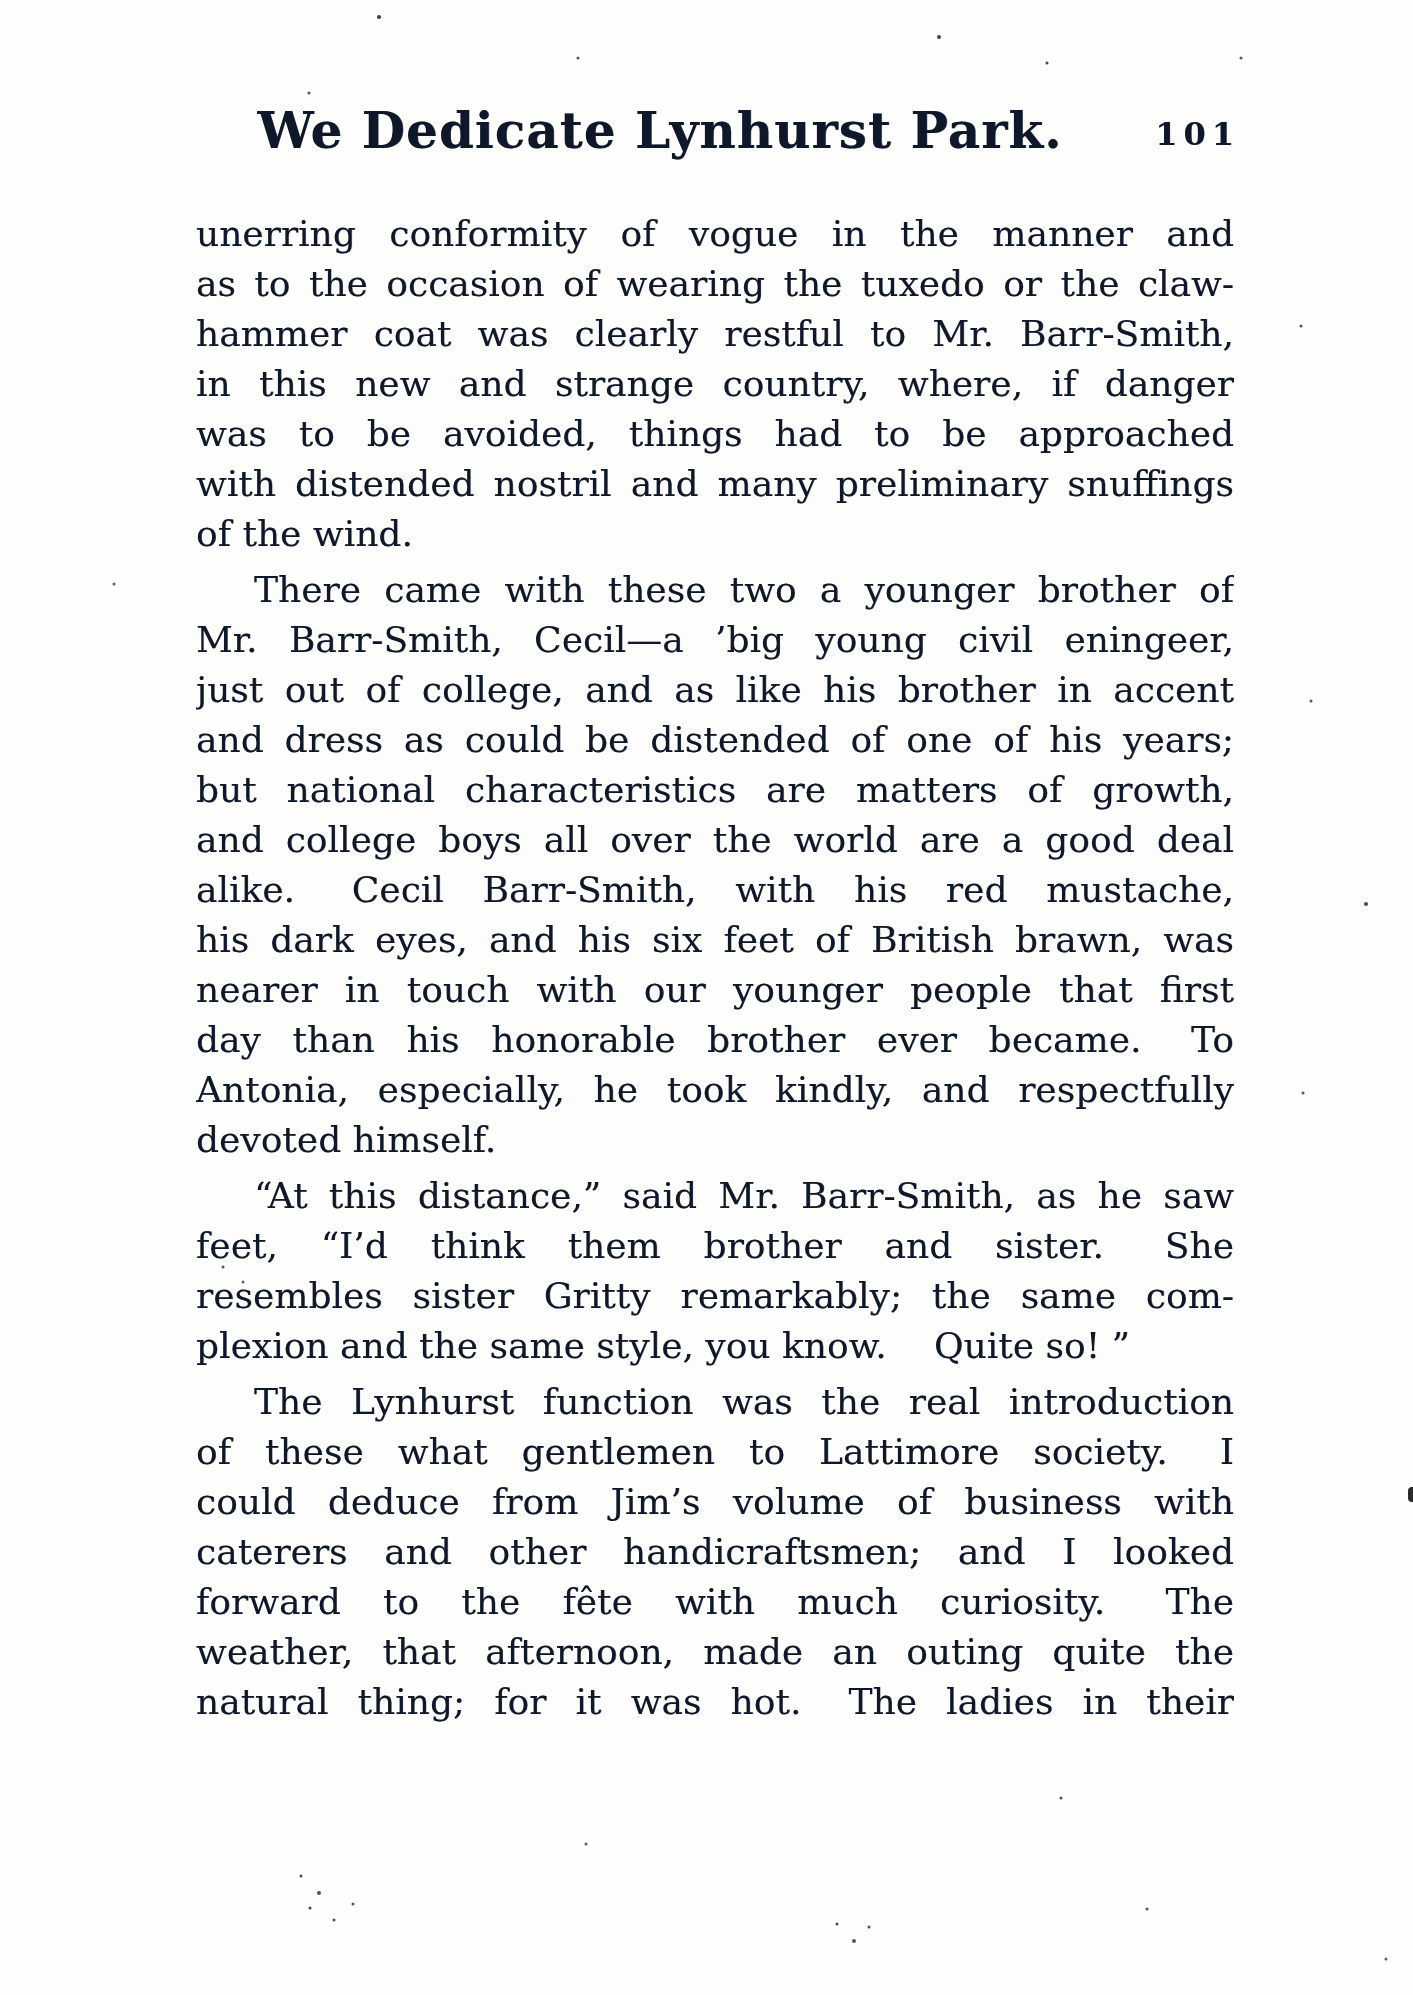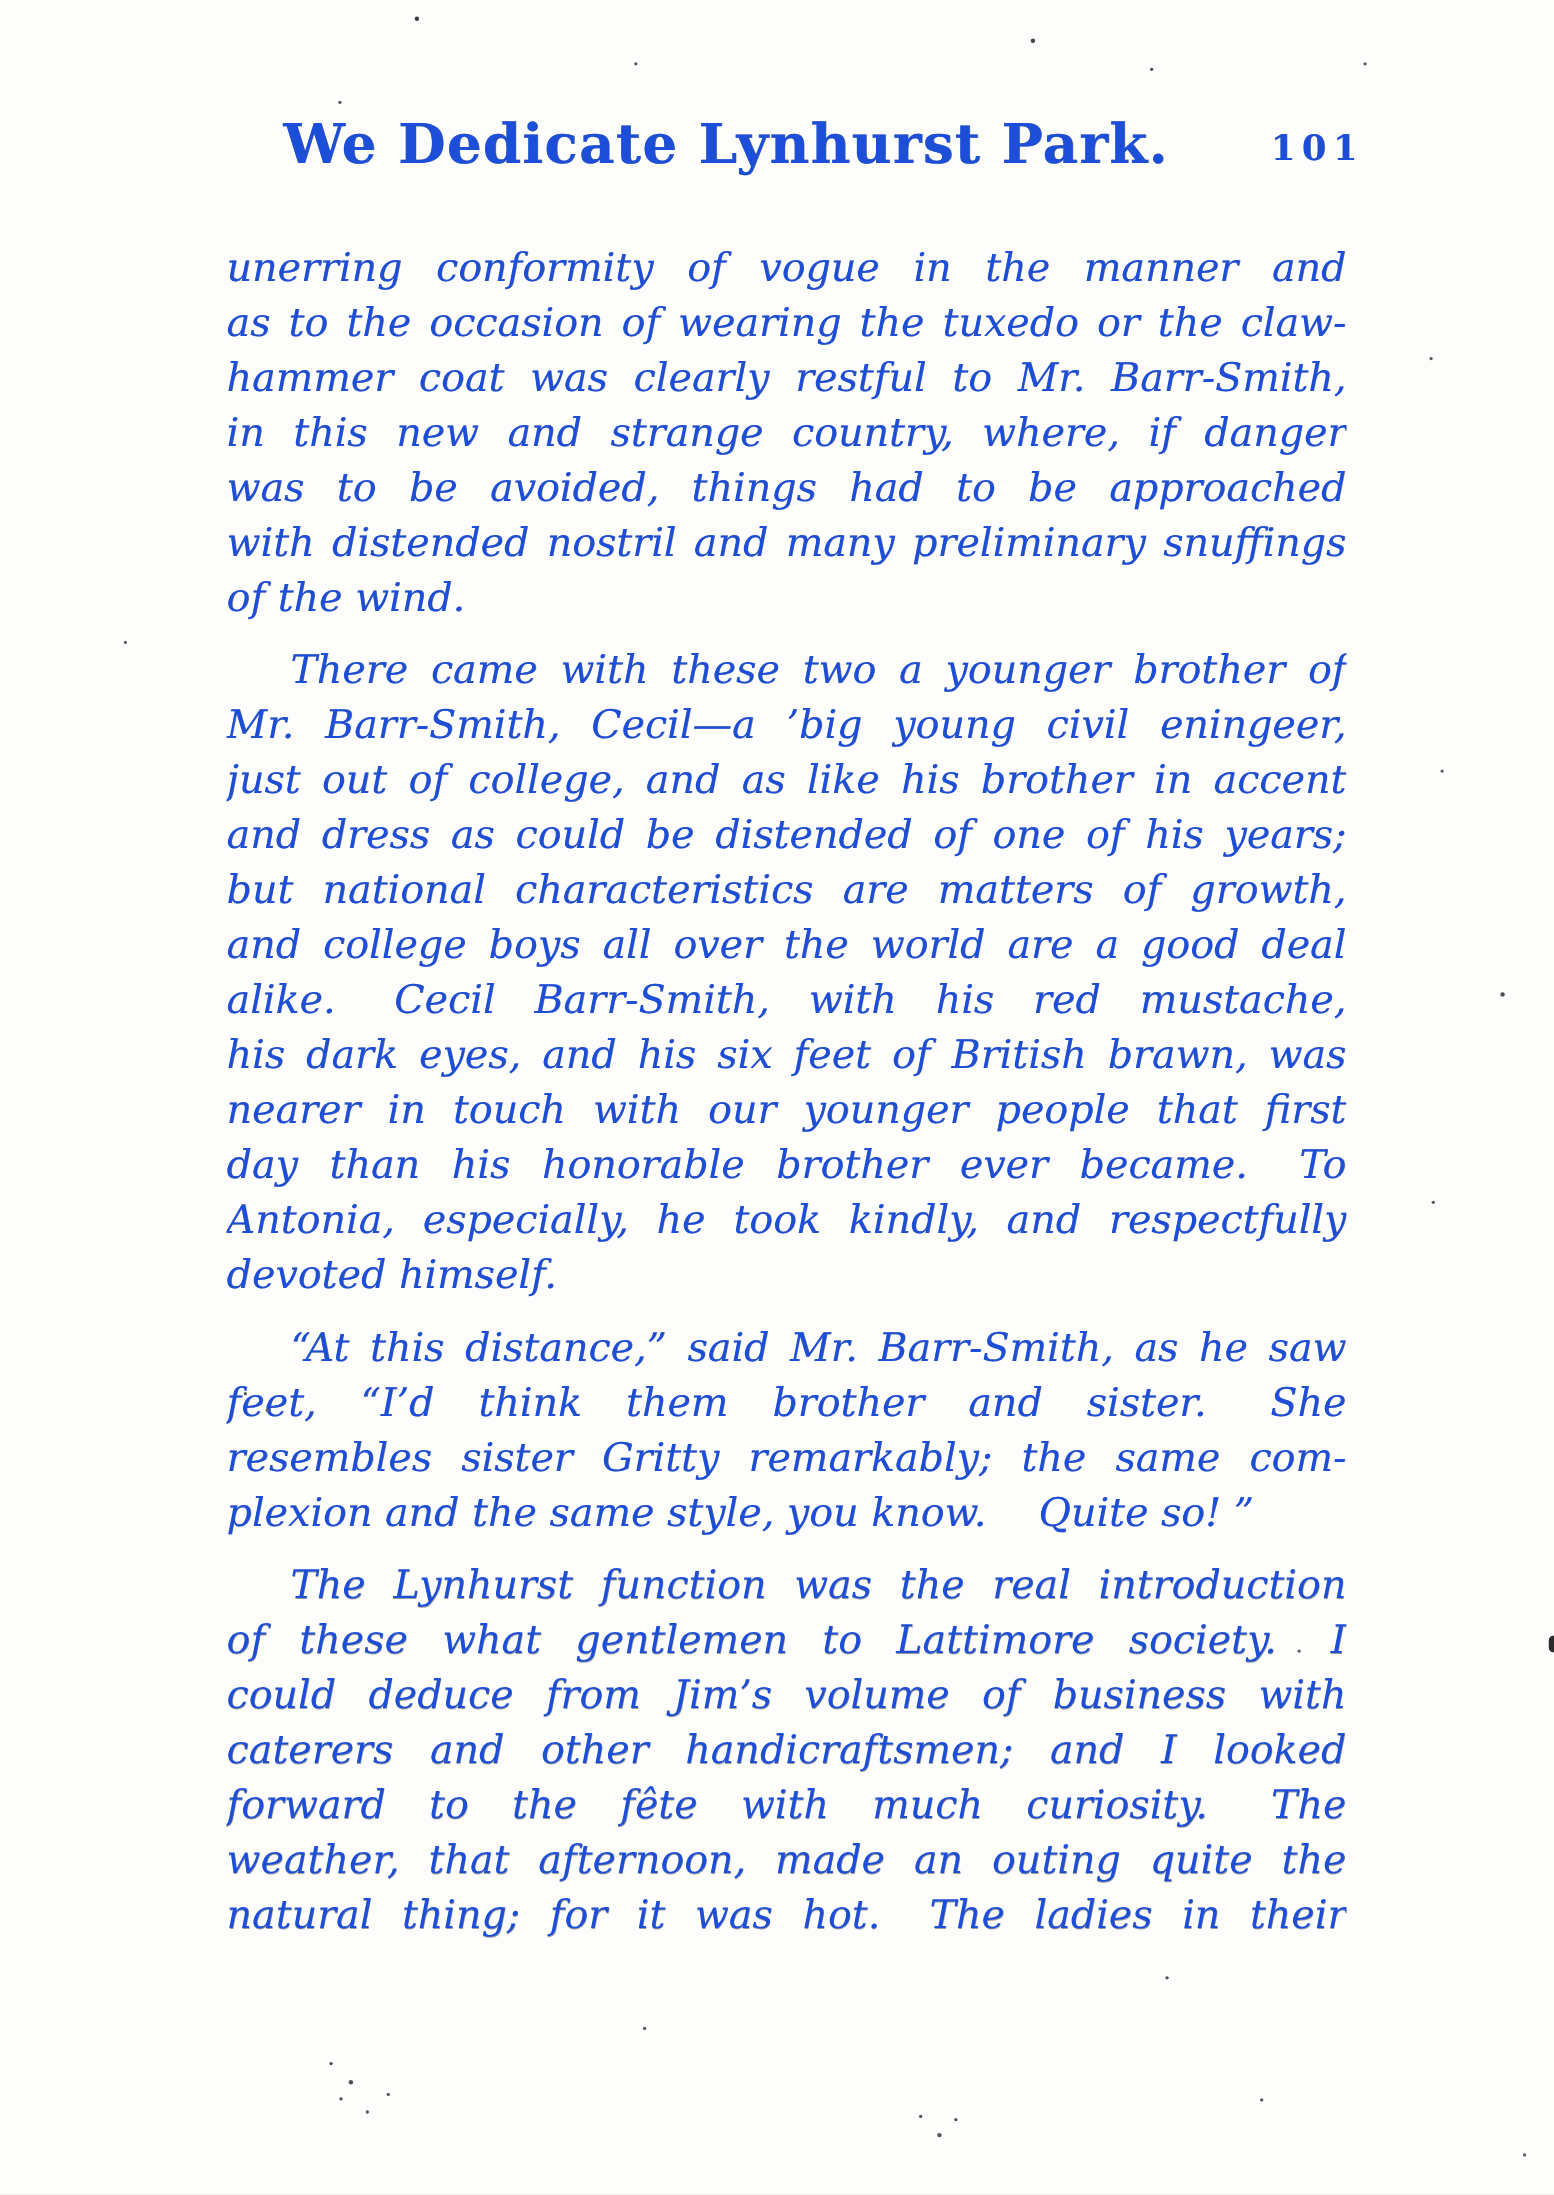--- a/index.html
+++ b/index.html
@@ -7,21 +7,21 @@
     padding: 0;
     background: #e8e8e8;
   }
   .page {
     position: relative;
     width: 1413px;
     height: 1995px;
     background: #fdfdfc;
     overflow: hidden;
     font-family: "DejaVu Serif", "Liberation Serif", serif;
-    color: #1d4ed8;
+    color: #0f172a;
   }
   
   .header {
     position: absolute;
     left: 190px;
     top: 96px;
     width: 1050px;
     height: 70px;
   }
   .header .title {
@@ -49,21 +49,21 @@
   
   .text-block {
     position: absolute;
     left: 190px;
     top: 203px;
     width: 1050px;
     font-size: 36px;
     line-height: 50px;
     text-shadow: 0.35px 0.35px 0.5px rgba(10,10,10,0.4);
   }
-  .para { margin: 16px; padding: 0; font-style: italic; }
+  .para { margin: 6px; padding: 0; }
   .line {
     height: 50px;
     line-height: 50px;
     text-align: justify;
     text-align-last: justify;
     -moz-text-align-last: justify;
     white-space: pre-wrap;
     overflow: hidden;
   }
   .line.indent { padding-left: 58px; }

